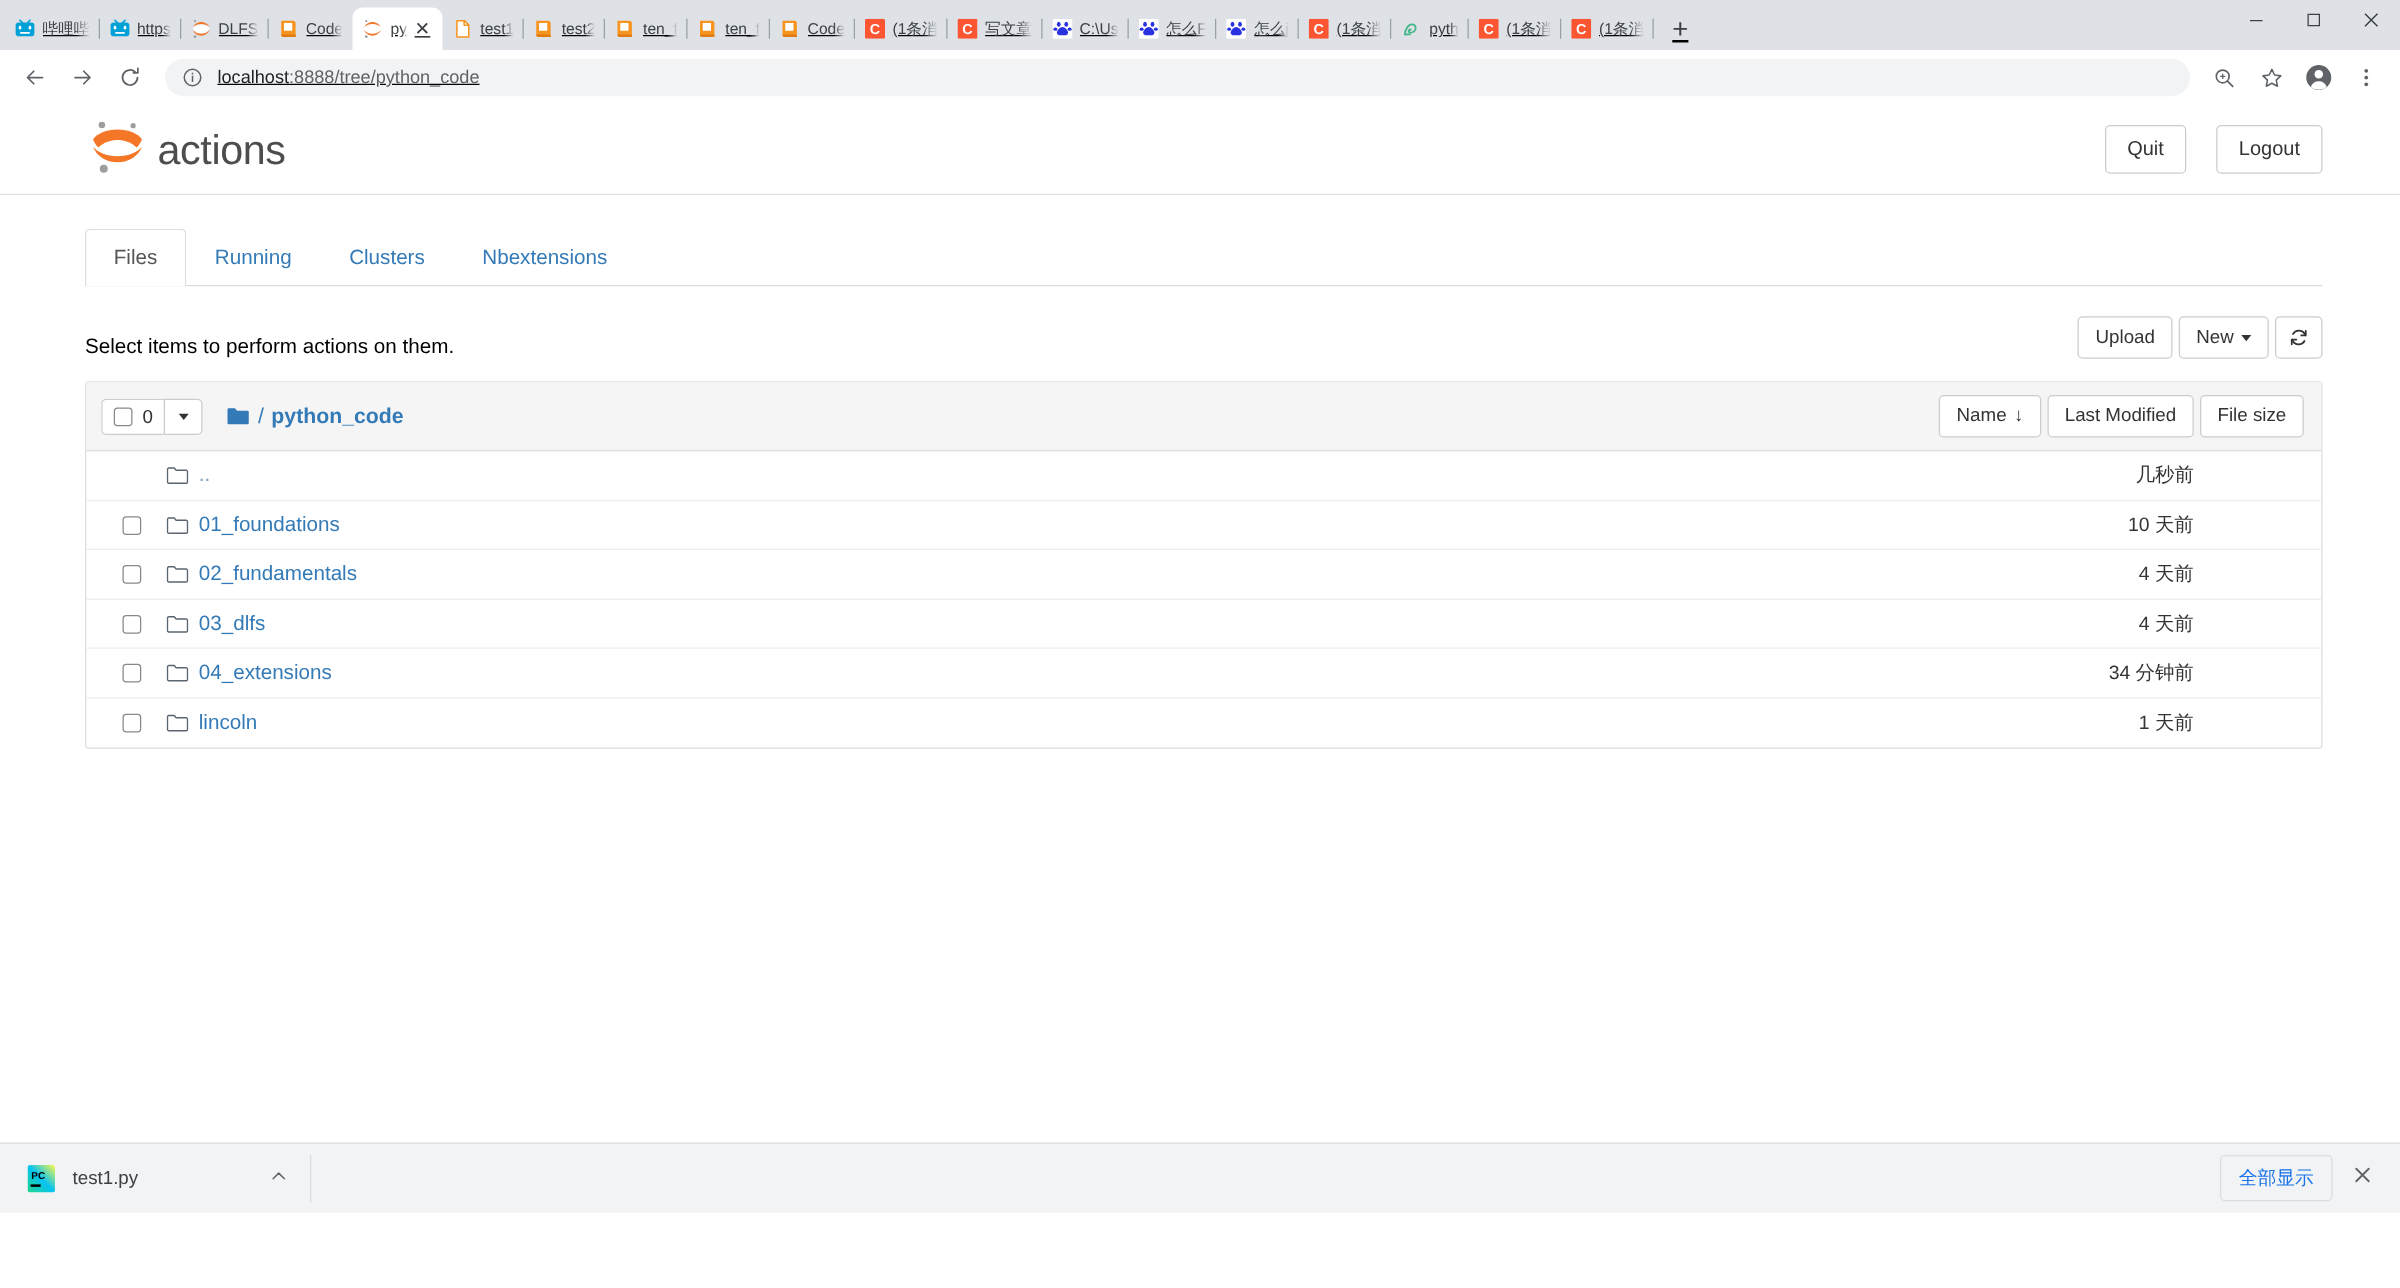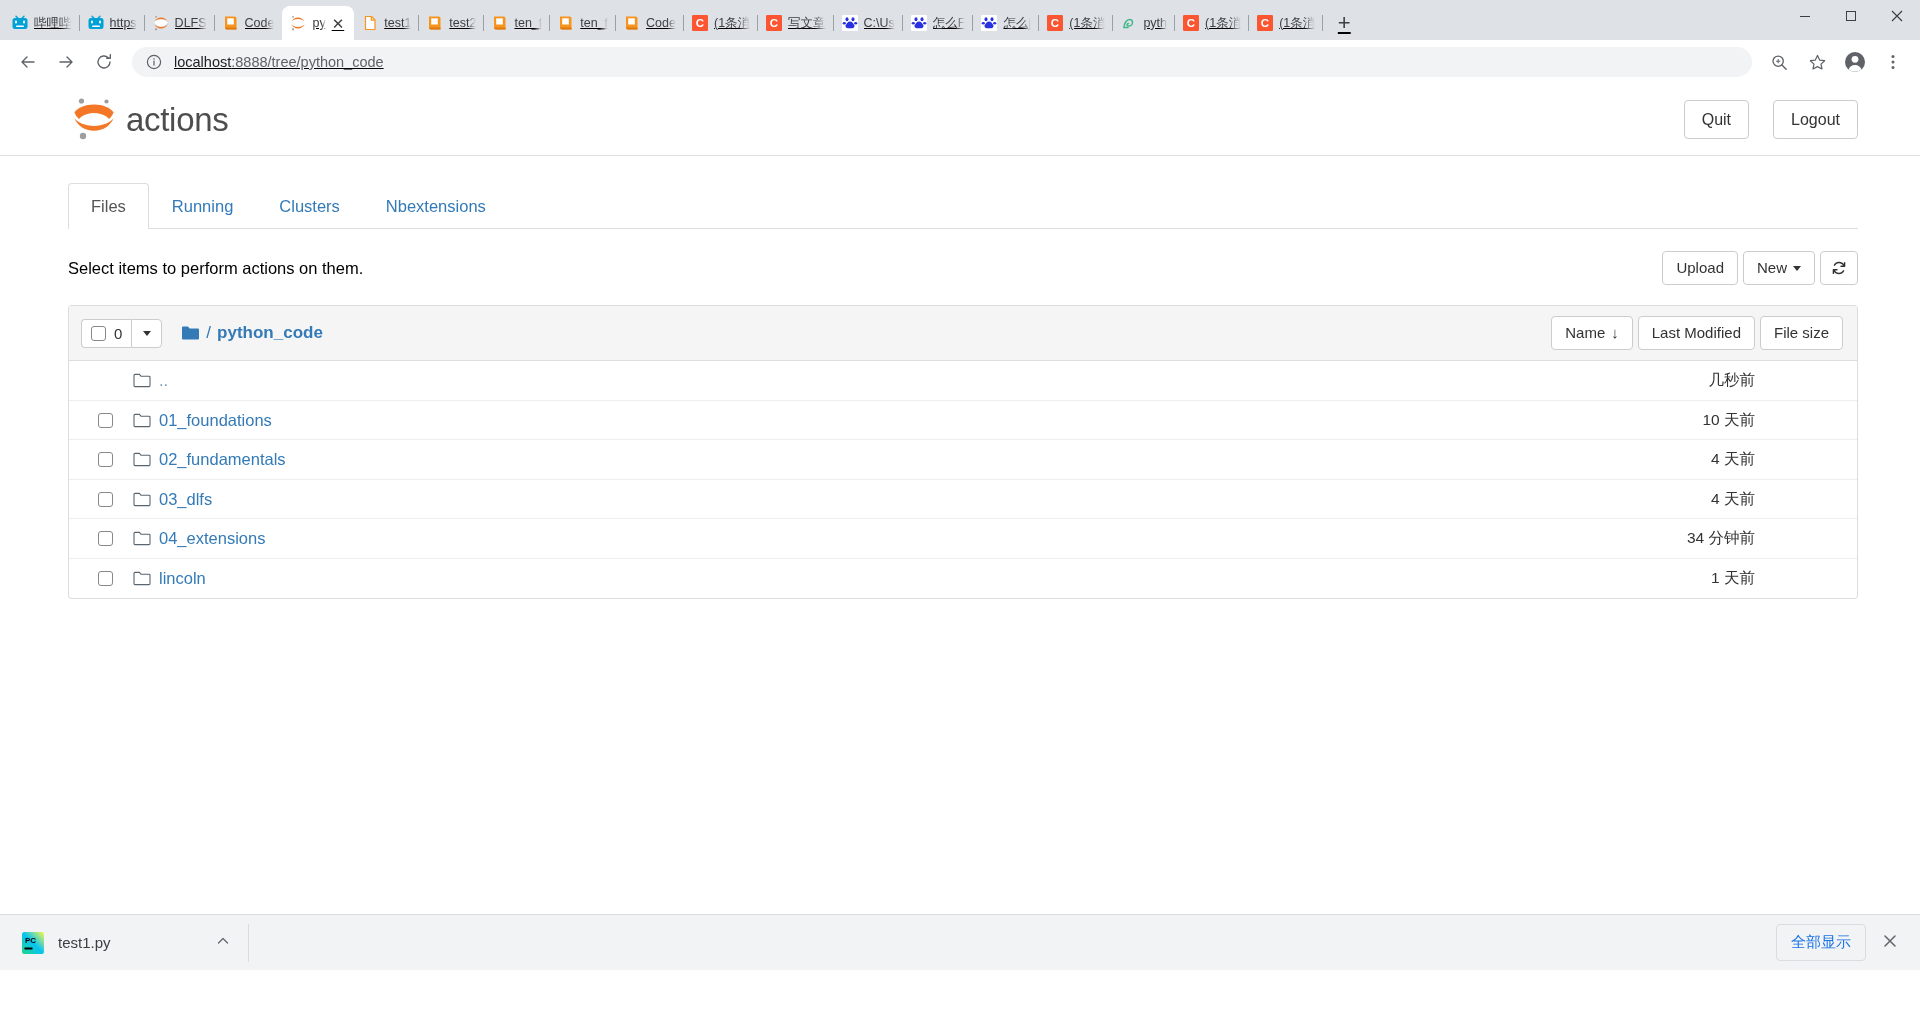--- a/index.html
+++ b/index.html
@@ -105,21 +105,21 @@
     padding: 12px 22px; font-size: 16.5px; color: #337ab7;
     border: 1px solid transparent; border-bottom: none;
     border-radius: 4px 4px 0 0; margin-bottom: -1px; line-height: 1.3;
   }
   .tabs .tab-item.active {
     color: #555; background: #fff;
     border-color: #ddd #ddd #fff;
   }
 
   .actionbar {
-    display: flex; align-items: center;
+    display: flex; align-items: flex-end;
     margin-top: 20px; height: 38px;
   }
   .actionbar-text { font-size: 16.5px; color: #000; }
   .actionbar-right { margin-left: auto; display: flex; gap: 5px; }
   .btn-sm {
     border: 1px solid #ccc; background: #fff; border-radius: 4px;
     font-size: 15px; color: #333; padding: 7px 13px;
     font-family: inherit; line-height: 1.2; display: flex;
     align-items: center; gap: 6px; cursor: default;
   }

